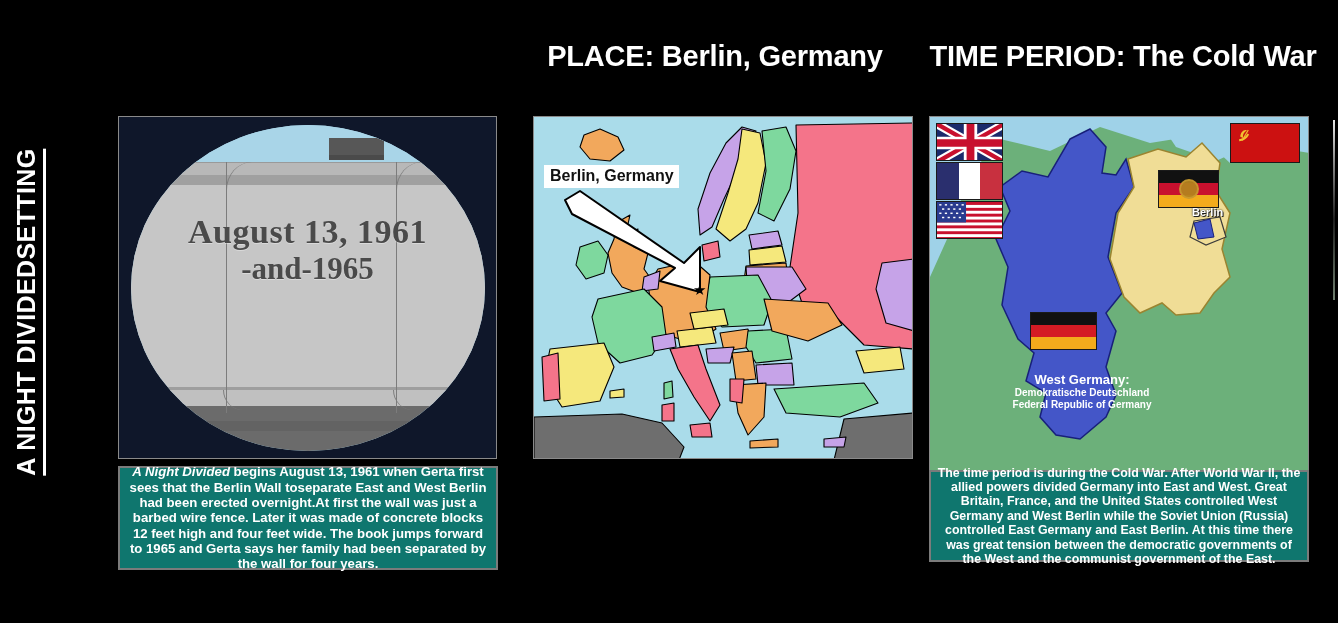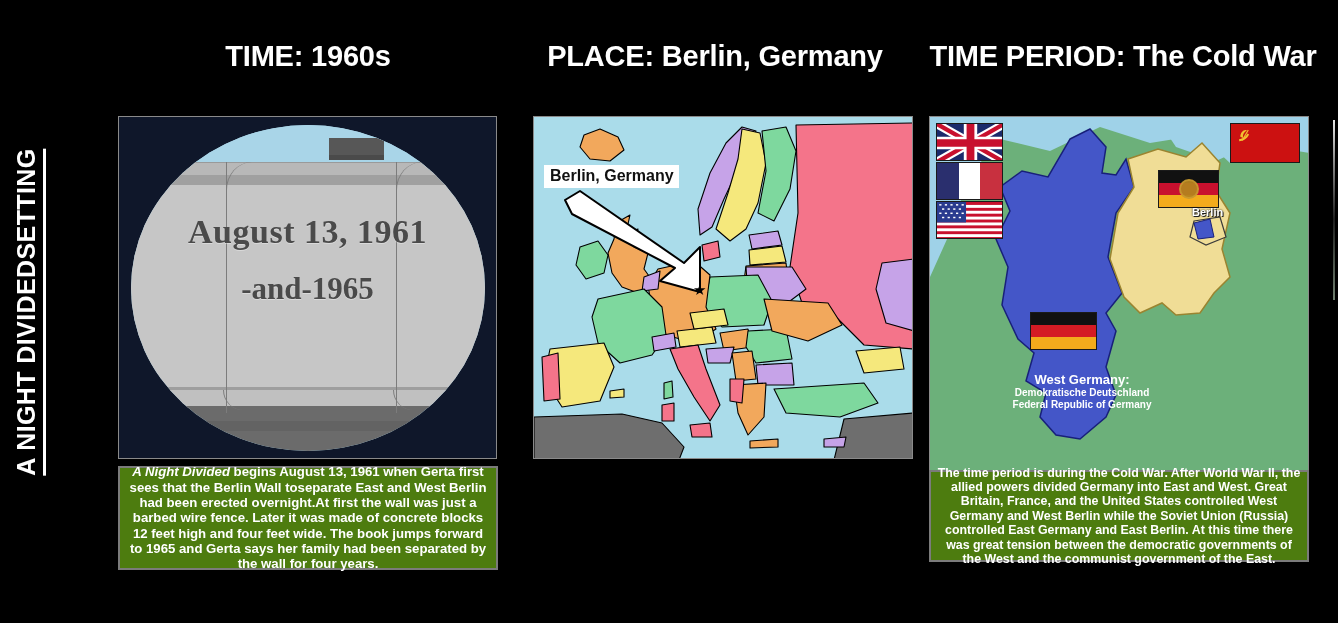--- a/index.html
+++ b/index.html
@@ -52,21 +52,21 @@
   .panel {
     position: absolute;
     background: #000;
     border: 1px solid #8a8a8a;
     overflow: hidden;
   }
 
   
   .caption {
     position: absolute;
-    background: #4d7c0f;
+    background: #0f766e;
     border: 2px solid #7b7b7b;
     color: #fff;
     font-weight: bold;
     text-align: center;
     font-family: "Liberation Sans", sans-serif;
     display: flex;
     align-items: center;
     justify-content: center;
     padding: 3px 5px;
     line-height: 1.16;
@@ -116,21 +116,21 @@
   }
   .wall-text {
     position:absolute; left:0; right:0; top:27%;
     text-align:center;
     color:#4a4a4a;
     font-family:"Liberation Serif", serif;
     font-weight:bold;
     text-shadow: 0 1px 0 rgba(255,255,255,.35);
   }
   .wall-text .l1 { font-size: 34px; letter-spacing:.5px; }
-  .wall-text .l2 { font-size: 31px; margin-top:20px; }
+  .wall-text .l2 { font-size: 31px; }
 
   
   .euromap { position:absolute; inset:0; background:#aadcea; }
   .label-box {
     position:absolute;
     background:#fff; color:#111;
     font-size:16px; font-weight:bold;
     padding:2px 5px 3px 6px;
     white-space:nowrap;
     font-family:"Liberation Sans", sans-serif;
@@ -161,21 +161,20 @@
 </style>
 </head>
 <body>
 
 <div id="root">
 
   <div class="vtitle-wrap">
     <div class="vtitle">A NIGHT DIVIDEDSETTING</div>
   </div>
 
-  <div class="cell-header" style="left:118px; top:40px; width:380px;">TIME: 1960s</div>
   <div class="cell-header" style="left:928px; top:40px; width:390px;">TIME PERIOD: The Cold War</div>
   <div class="cell-header" style="left:520px; top:40px; width:390px;">PLACE: Berlin, Germany</div>
 
   <div class="panel" style="left:118px; top:116px; width:379px; height:343px;">
     <div class="wall-stage">
       <div class="wall-oval">
         <div class="sky"></div>
         <div class="slab-top"></div>
         <div class="wall-top-ledge"></div>
         <div class="wall-band"></div>

